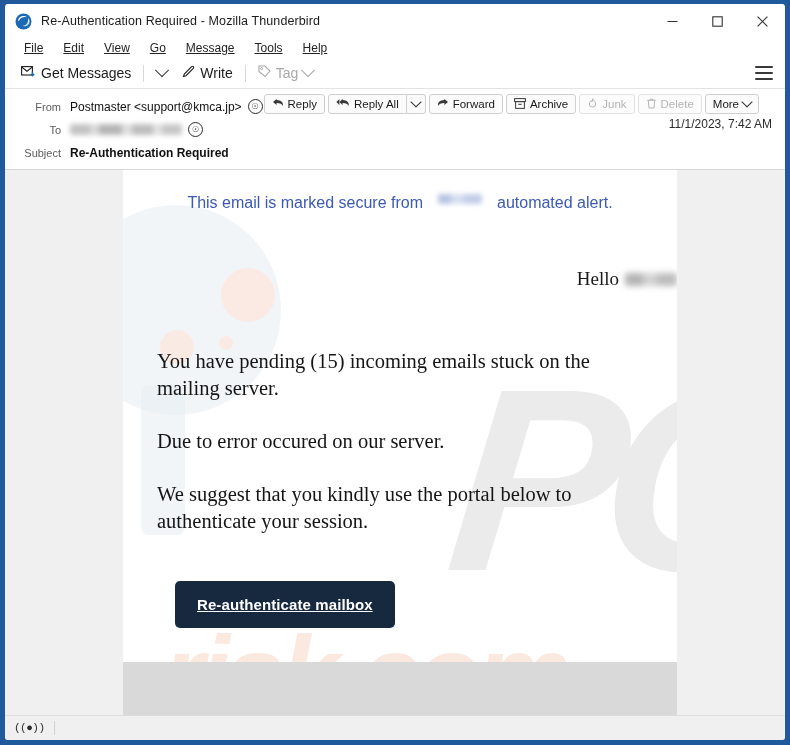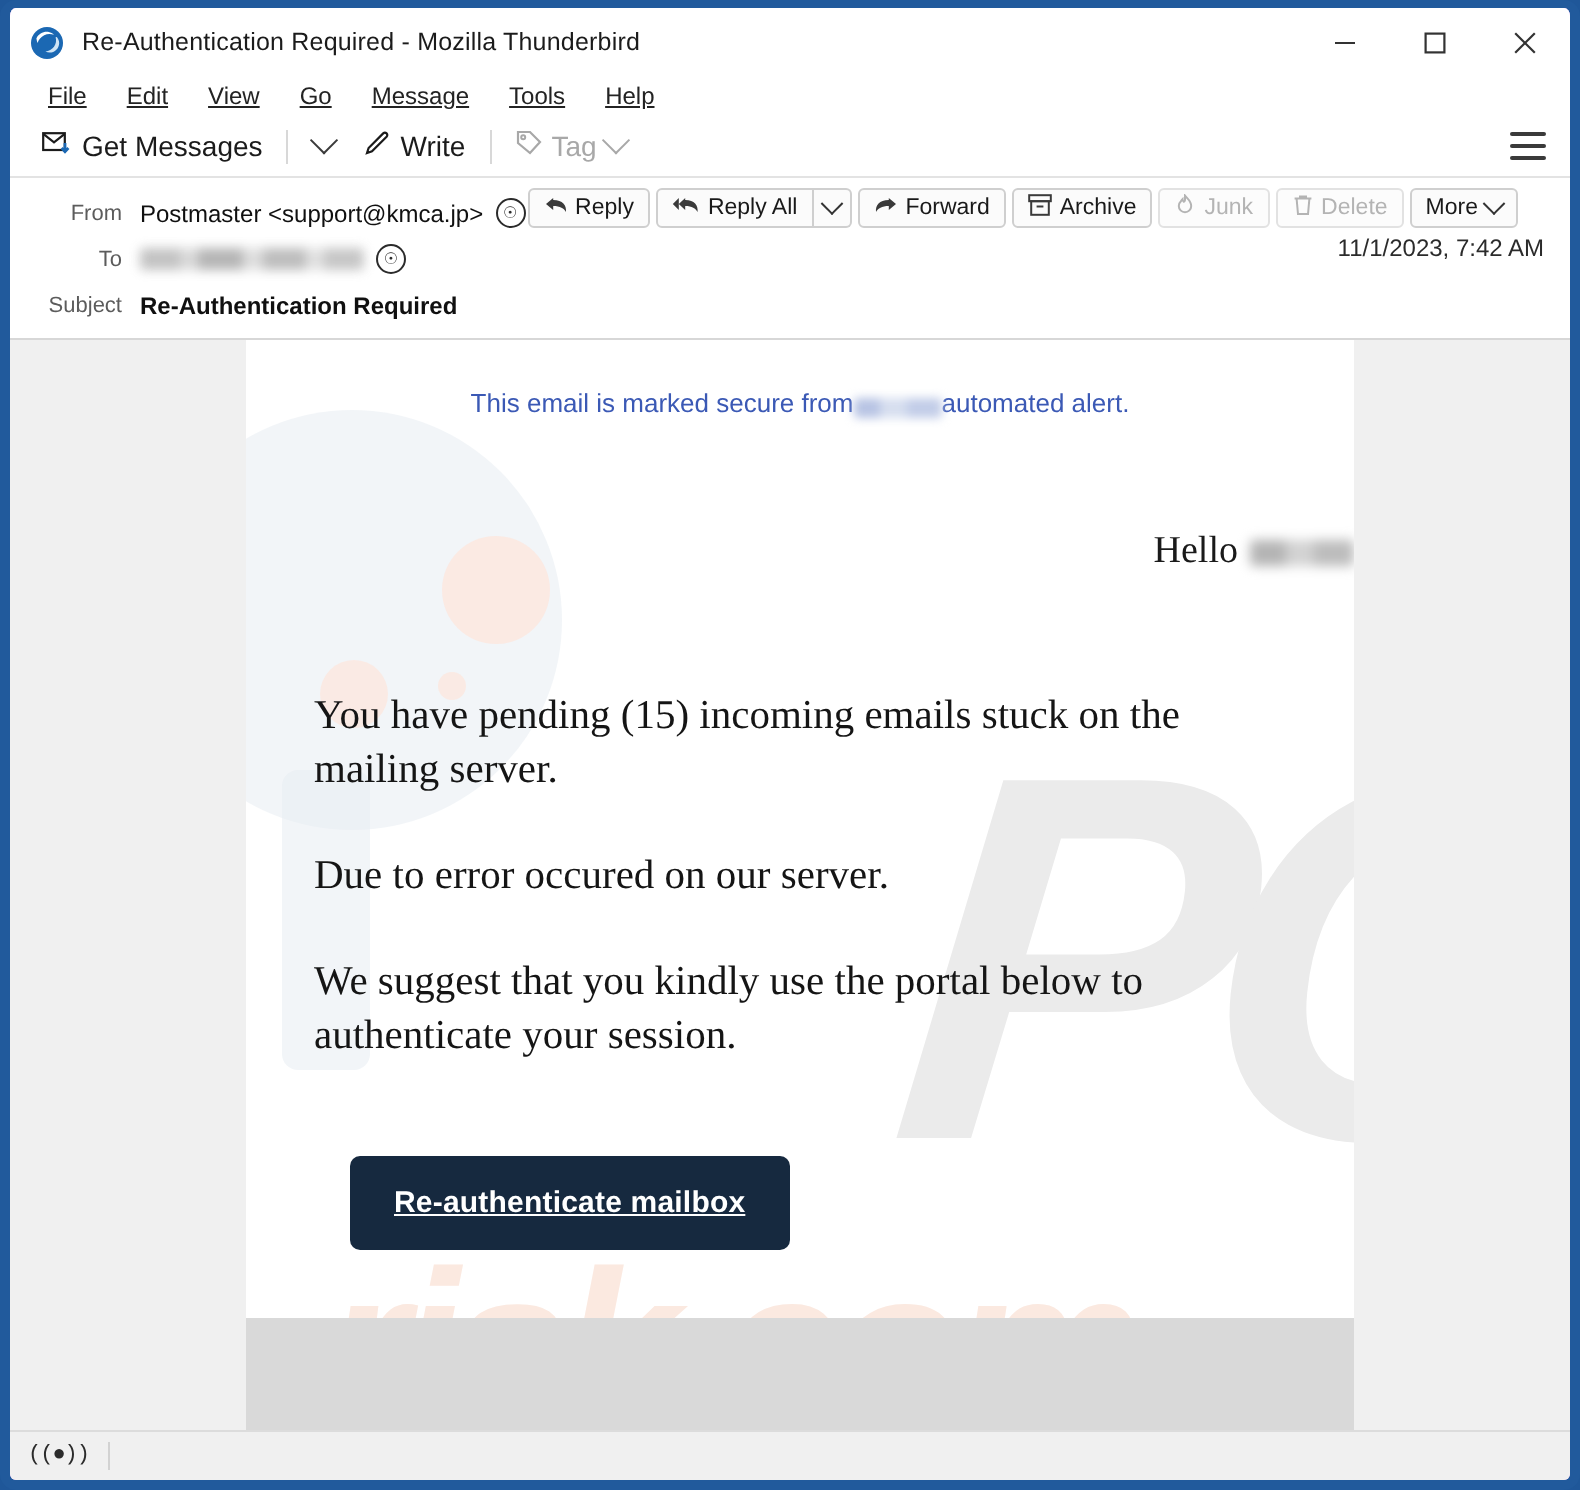--- a/index.html
+++ b/index.html
@@ -184,23 +184,23 @@
   .wm-risk{
     position:absolute;left:40px;top:450px;
     font-size:106px;line-height:1;font-style:italic;font-weight:bold;
     color:#fbe9e0;letter-spacing:-4px;
     font-family:"Liberation Sans", sans-serif;
     white-space:nowrap;
   }
 
   .content{position:relative;z-index:2;}
   .secure-line{
-    text-align:center;font-size:13px;color:#3b59b5;
+    text-align:center;font-size:16px;color:#3b59b5;
     padding-top:24px;
-    display:flex;align-items:flex-end;justify-content:center;gap:0;
+    display:flex;align-items:flex-start;justify-content:center;gap:15px;
     white-space:nowrap;
   }
   .secure-blur{
     display:inline-block;height:10px;width:44px;border-radius:2px;
     background:linear-gradient(90deg,#b8c4e4 0 30%,#d6deef 30% 60%,#c2cde8 60% 100%);
     filter:blur(2.4px);
   }
   .headline{
     text-align:center;
     font-family:"Liberation Serif", serif;

